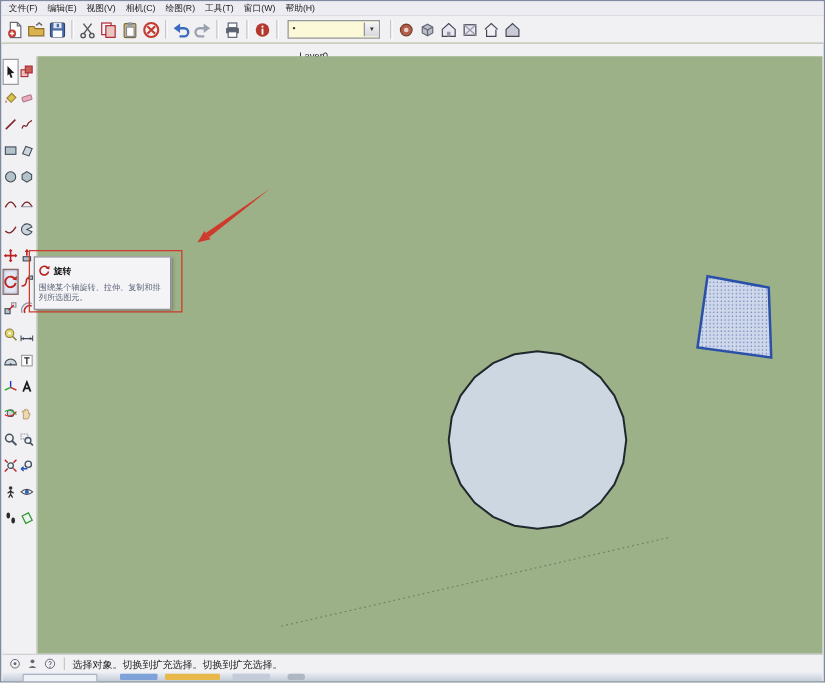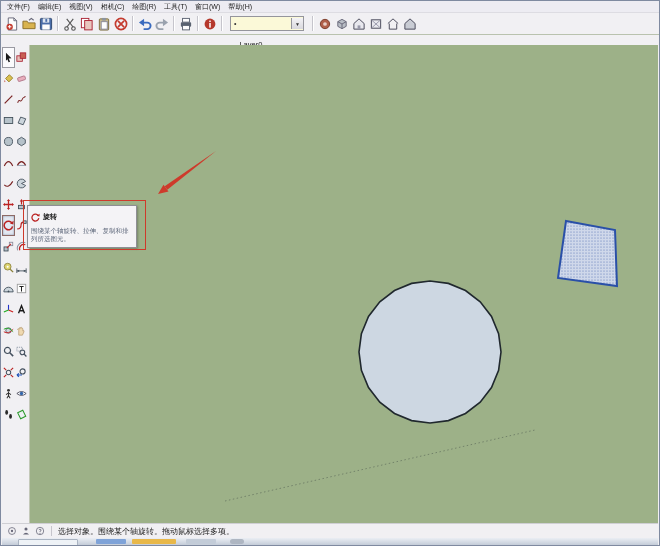--- a/index.html
+++ b/index.html
@@ -457,21 +457,21 @@
         </span>
         <span class="status-icon">
           <svg viewBox="0 0 13 13">
             <circle cx="6.5" cy="6.5" r="4.8" fill="none" stroke="#667"></circle>
             <path d="M5 5Q6.5 3 8 5q0 1.5-1.5 1.8V8" fill="none" stroke="#667"></path>
             <circle cx="6.5" cy="9.8" r=".7" fill="#667"></circle>
           </svg>
         </span>
       </span>
     <span class="status-sep"></span>
-    <span class="status-text">选择对象。围绕某个轴旋转。拖动鼠标选择多项。</span>
+    <span class="status-text">选择对象。切换到扩充选择。切换到扩充选择。</span>
   </div>
 
   <div class="taskbar">
     <div class="tb-blob" style="left:16px;width:58px;background:#eef2f6;border:1px solid #aab4c2;"></div>
     <div class="tb-blob" style="left:94px;width:30px;background:#7fa3d8;"></div>
     <div class="tb-blob" style="left:130px;width:44px;background:#e8b84a;"></div>
     <div class="tb-blob" style="left:184px;width:30px;background:#c3ccd8;"></div>
     <div class="tb-blob" style="left:228px;width:14px;background:#aeb6c2;border-radius:3px;"></div>
   </div>
 

